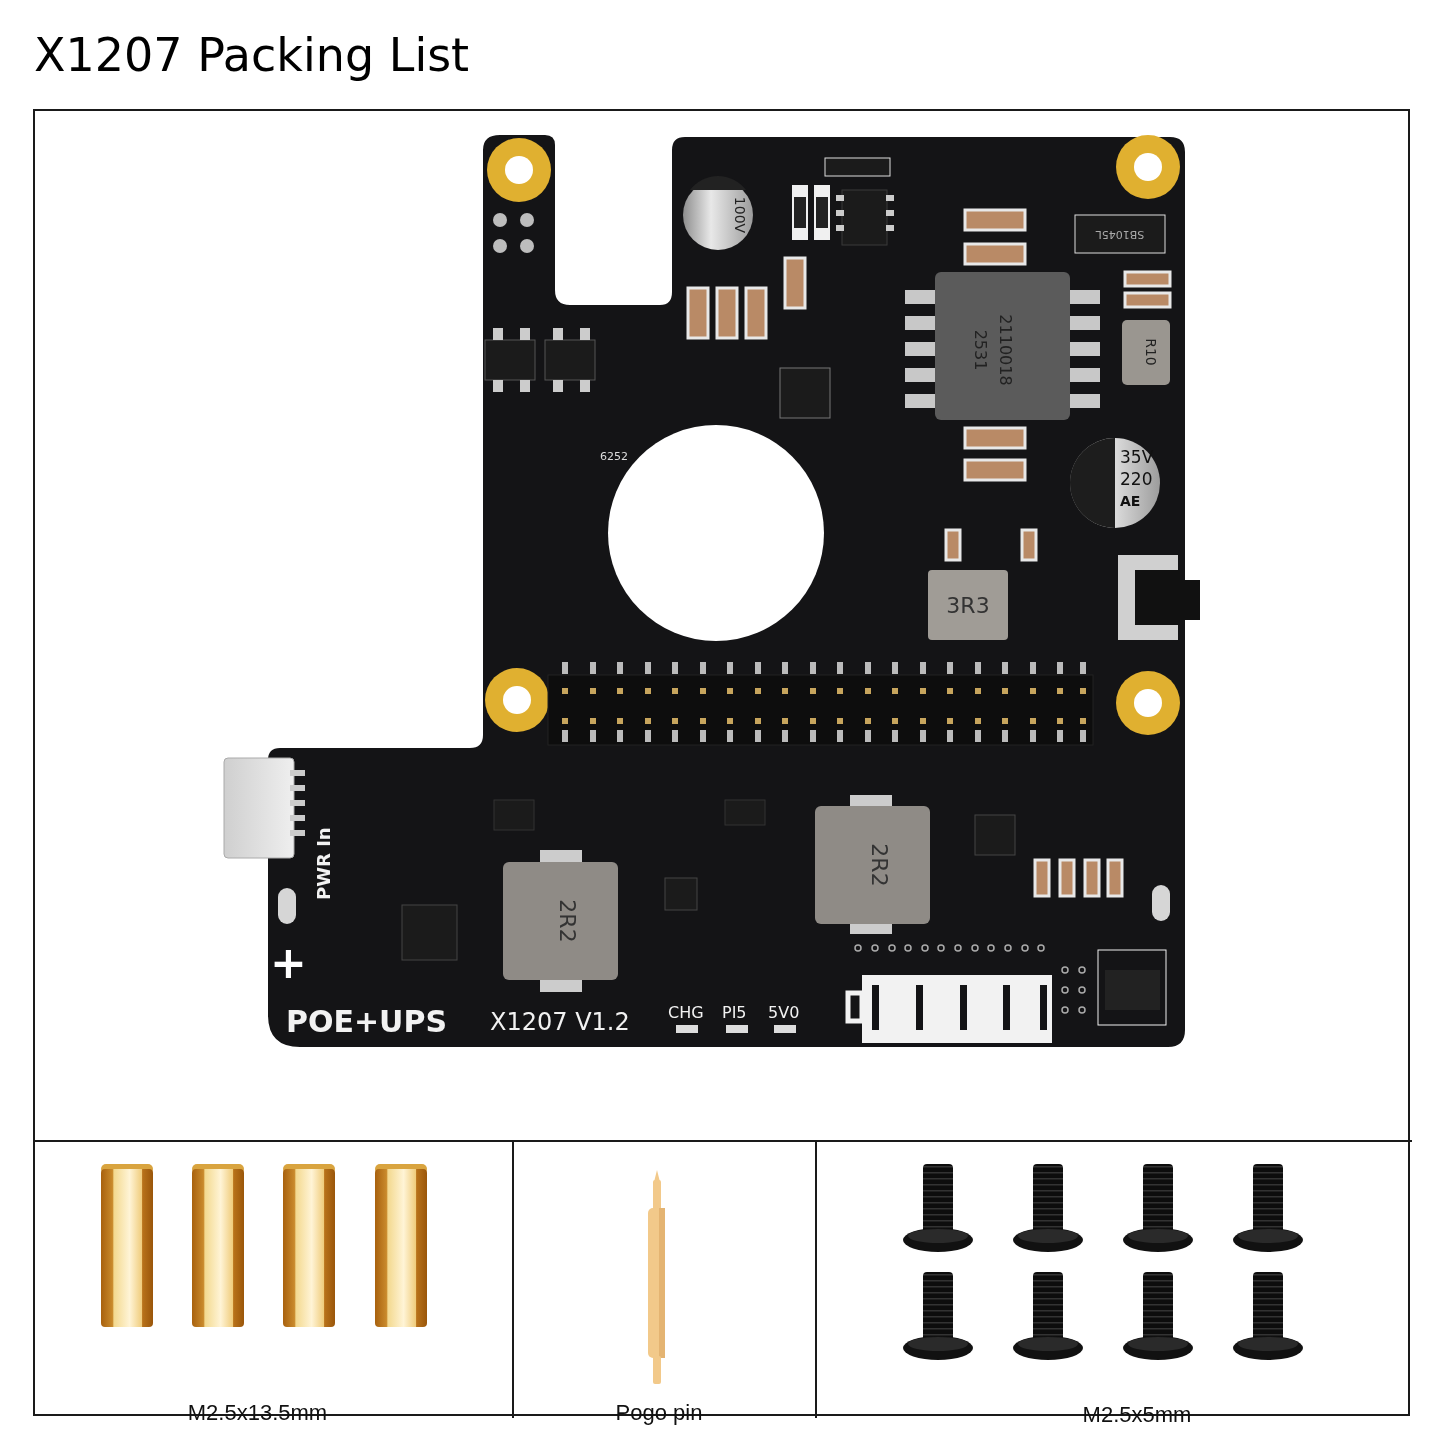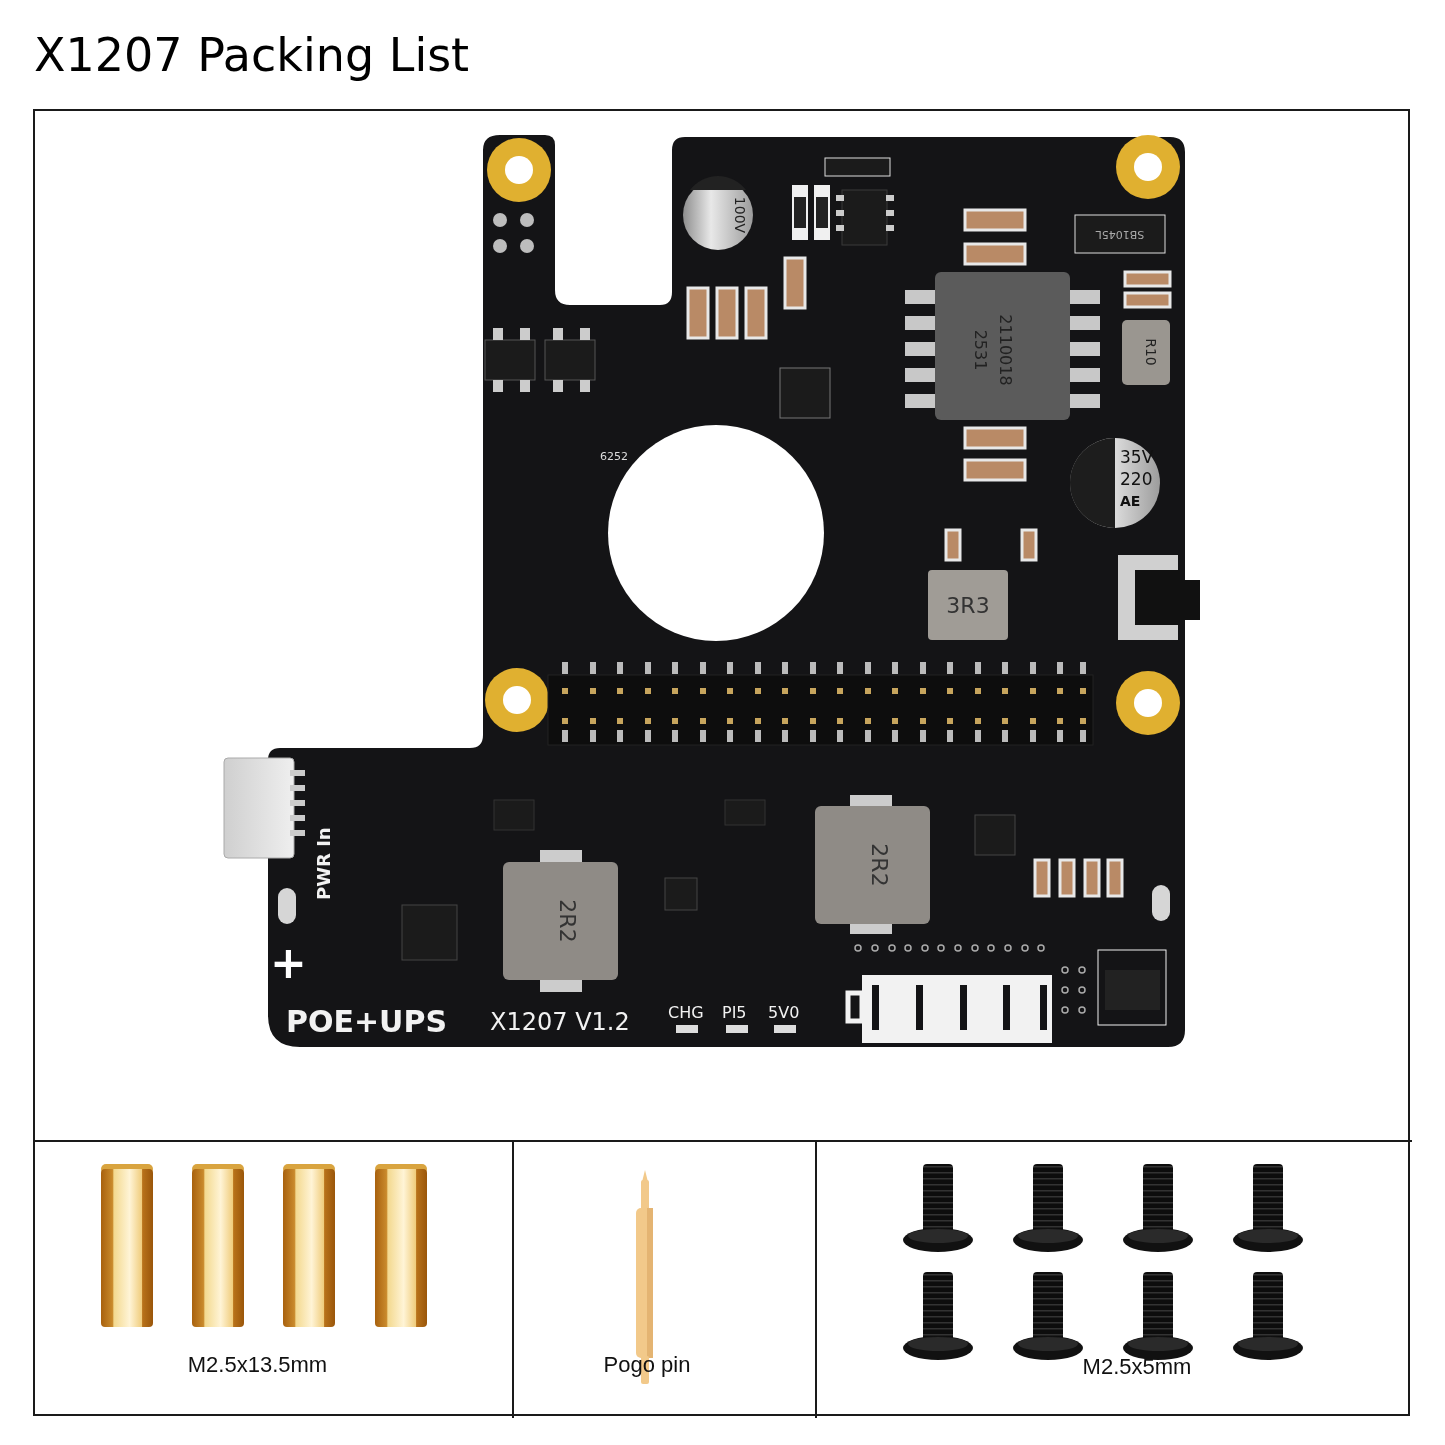--- a/index.html
+++ b/index.html
@@ -2,21 +2,21 @@
 <html><head>
 <meta charset="utf-8">
 <style>
   html,body{margin:0;padding:0;background:#fff;}
   body{width:1445px;height:1445px;position:relative;overflow:hidden;font-family:"DejaVu Sans","Liberation Sans",sans-serif;color:#000;}
   .title{position:absolute;left:34px;top:28px;font-size:46px;font-weight:400;letter-spacing:0px;font-family:"DejaVu Sans",sans-serif;}
   .frame{position:absolute;left:33px;top:109px;width:1377px;height:1307px;border:2px solid #1a1a1a;box-sizing:border-box;}
   .hdiv{position:absolute;left:33px;top:1140px;width:1379px;height:2px;background:#1a1a1a;}
   .vdiv{position:absolute;top:1140px;width:2px;height:278px;background:#1a1a1a;}
   .board-wrap{position:absolute;left:0;top:0;width:1445px;height:1140px;}
-  .cell-label{position:absolute;font-size:22px;font-family:"Liberation Sans",sans-serif;color:#111;text-align:center;}
+  .cell-label{position:absolute;font-size:22px;font-family:"Liberation Sans",sans-serif;color:#111;text-align:center;margin-top:48px;}
   svg text{font-family:"DejaVu Sans",sans-serif;}
 </style>
 </head>
 <body>
 
 <div class="title">X1207 Packing List</div>
 
 <div class="frame"></div>
 <div class="hdiv"></div>
 <div class="vdiv" style="left:512px"></div>
@@ -340,21 +340,21 @@
       <rect x="157" y="27" width="52" height="158" rx="4" fill="url(#brass)"></rect>
       <rect x="248" y="22" width="52" height="10" rx="5" fill="#d9a43f"></rect>
       <rect x="248" y="27" width="52" height="158" rx="4" fill="url(#brass)"></rect>
       <rect x="340" y="22" width="52" height="10" rx="5" fill="#d9a43f"></rect>
       <rect x="340" y="27" width="52" height="158" rx="4" fill="url(#brass)"></rect>
     </g>
   </svg>
   <div class="cell-label" style="left:0;width:445px;top:210px;">M2.5x13.5mm</div>
 </div>
 
-<div style="position:absolute;left:502px;top:1142px;width:270px;height:274px;">
+<div style="position:absolute;left:514px;top:1142px;width:270px;height:274px;">
   <svg width="301" height="274" viewBox="0 0 301 274">
     <path d="M140 40 L143 28 L146 40 Z" fill="#f2c98a"></path>
     <rect x="139" y="38" width="8" height="30" rx="2" fill="#f2c98a"></rect>
     <rect x="134" y="66" width="17" height="150" rx="5" fill="#f2c98a"></rect>
     <rect x="145" y="66" width="6" height="150" fill="#e4b472"></rect>
     <rect x="139" y="214" width="8" height="28" rx="2" fill="#f2c98a"></rect>
   </svg>
   <div class="cell-label" style="left:0;width:290px;top:210px;">Pogo pin</div>
 </div>
 

